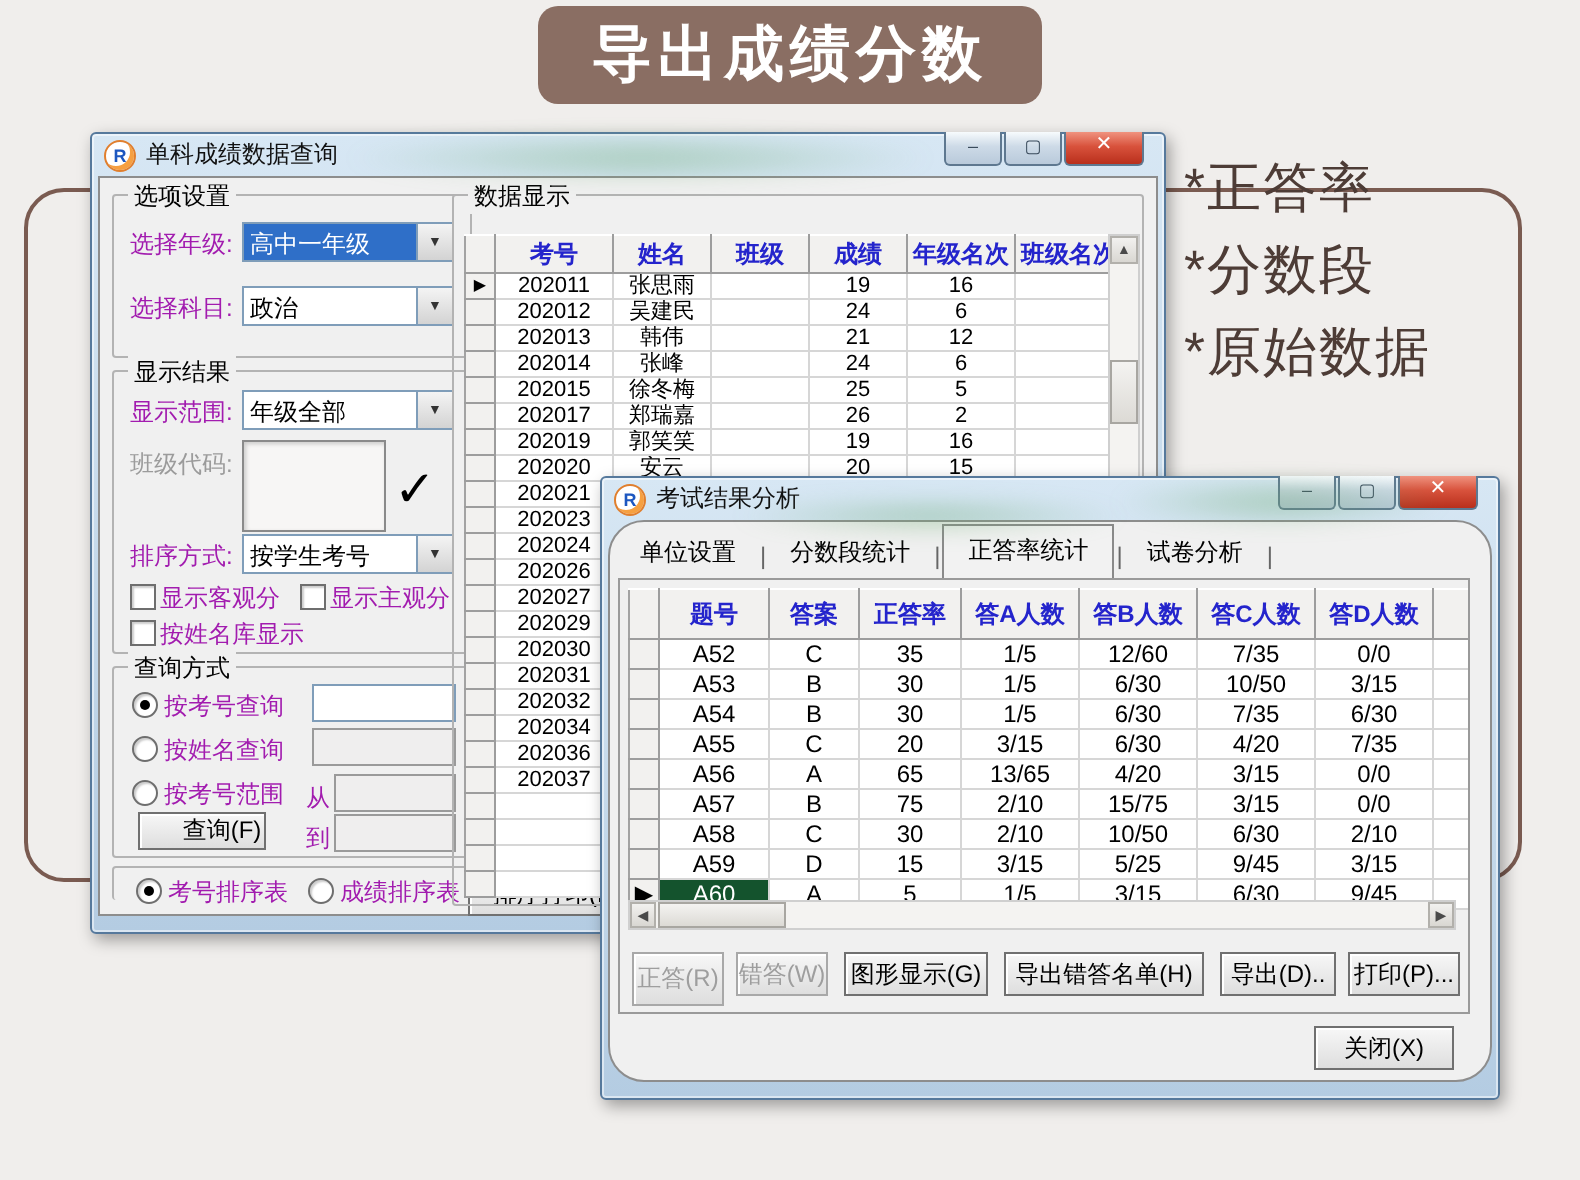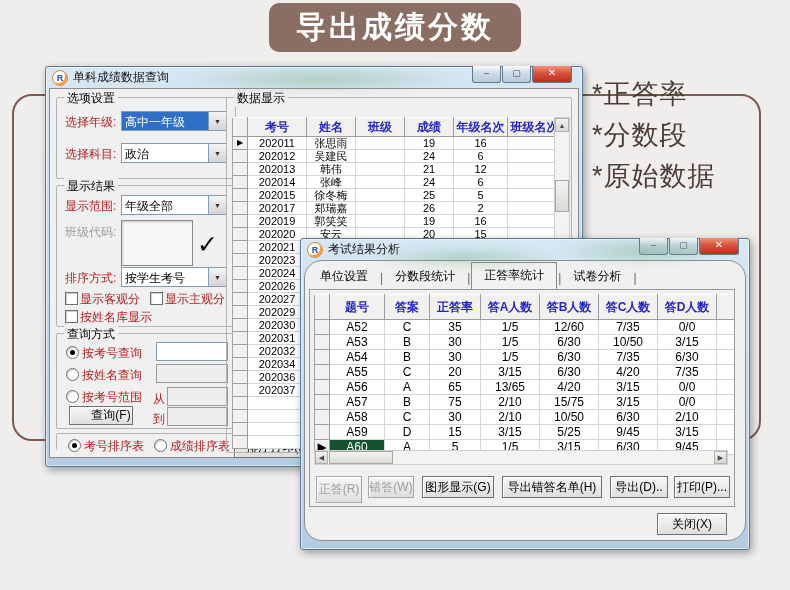--- a/index.html
+++ b/index.html
@@ -25,21 +25,21 @@
   .caption{position:absolute;top:-1px;right:7px;display:flex;}
   .cap-btn{width:27px;height:16px;border:1px solid #5d7causer;border:1px solid #5e7890;border-top:none;
            background:linear-gradient(#f7fbfd,#cddae7 45%,#b9cadb);color:#3a4b5c;
            font-size:9px;line-height:14px;text-align:center;border-radius:0 0 3px 3px;margin-left:1px;}
   .cap-btn.close{width:38px;background:linear-gradient(#f0937f,#d8523c 45%,#b92f1c);
                  color:#fff;font-weight:bold;font-size:10px;}
   .client{position:relative;background:#f0f0f0;border:1px solid #8d8d8d;}
   
   .group{position:absolute;border:1px solid #b3b3b3;border-radius:2px;}
   .legend{position:absolute;top:-8px;left:7px;background:#f0f0f0;padding:0 3px;font-size:12px;color:#000;white-space:nowrap;}
-  .lab{position:absolute;font-size:12px;color:#b91c1c;white-space:nowrap;}
+  .lab{position:absolute;font-size:12px;color:#a21caf;white-space:nowrap;}
   .lab.dis{color:#9b9b9b;}
   .combo{position:absolute;height:20px;background:#fff;border:1px solid #7f9db9;display:flex;box-sizing:border-box;}
   .combo .val{flex:1;font-size:12px;padding:2px 3px 0;white-space:nowrap;overflow:hidden;}
   .combo .val.hl{background:#2f6fc8;color:#fff;}
   .combo .arrow{width:17px;border-left:1px solid #7f9db9;background:linear-gradient(#f4f4f4,#d3d3d3);
                 display:flex;align-items:center;justify-content:center;font-size:7px;color:#333;}
   .tinput{position:absolute;height:17px;background:#fff;border:1px solid #7f9db9;box-sizing:content-box;}
   .tinput.gray{background:#efeeee;border-color:#9a9a9a;}
   .sunkbox{position:absolute;background:#f7f6f5;border:1px solid #8a8a8a;
            box-shadow:inset 1px 1px 2px rgba(0,0,0,.18);}

